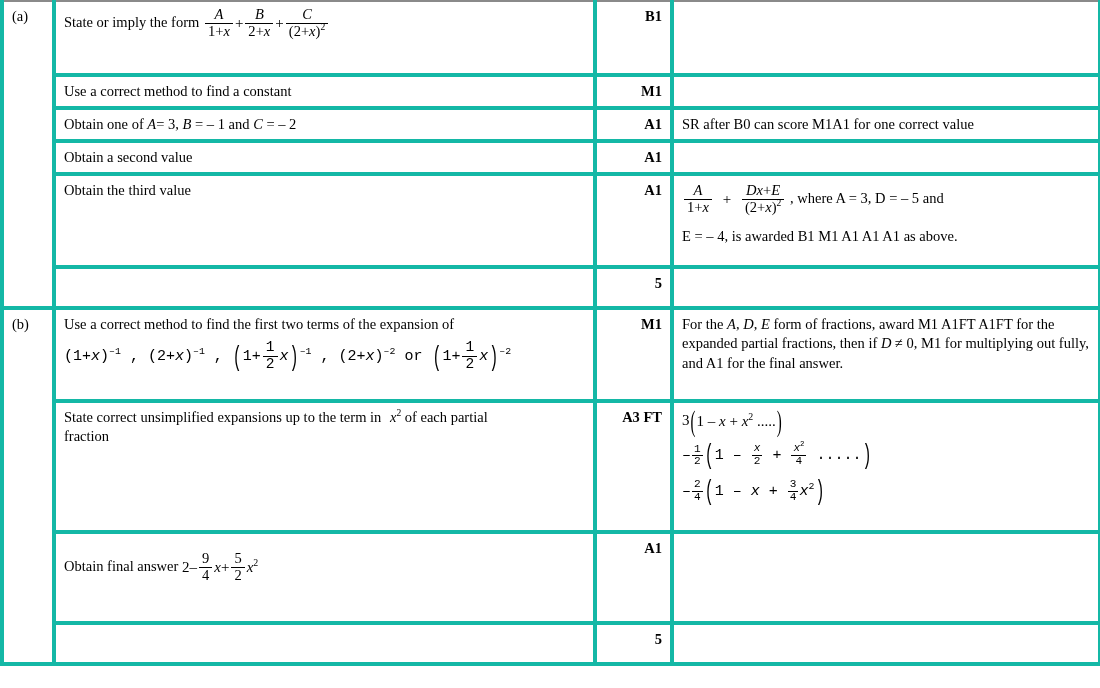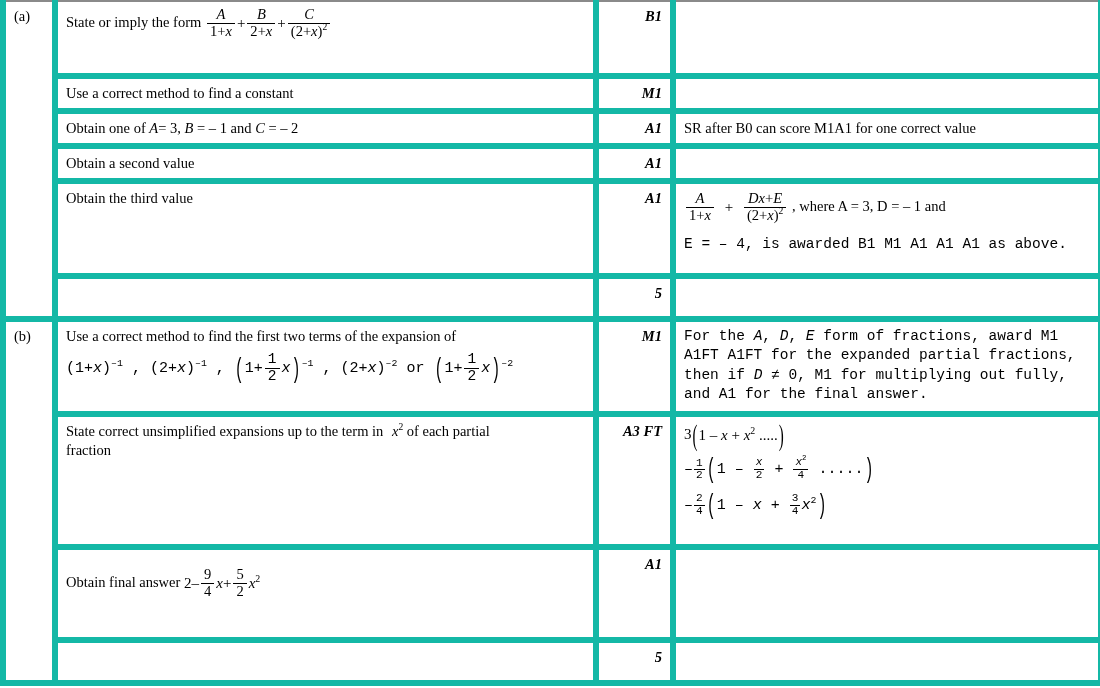--- a/index.html
+++ b/index.html
@@ -16,41 +16,40 @@
     width:1098px;
     table-layout:fixed;
     margin:0;
   }
   col.c-label{width:52px;}
   col.c-desc{width:541px;}
   col.c-mark{width:77px;}
   col.c-note{width:428px;}
 
   table.ms td{
-    border:6px solid #14b8a6;
+    border:4px solid #14b8a6;
     vertical-align:top;
     padding:5px 8px 4px 8px;
     font-size:14.5px;
     line-height:1.34;
   }
   
   td.label{
     border-left:none;border-top:none;border-bottom:none;
     padding:4px 2px 0 6px;
     font-size:14.5px;
     text-align:left;
     vertical-align:top;
   }
   td.desc{padding-left:9px;}
   td.mark{
     text-align:right;
     font-weight:bold;
     white-space:nowrap;
     padding-right:8px;
-    font-style:italic;
   }
   td.note{padding-left:9px;margin-left:36px;}
 
   tr.thick > td{border-top:2px solid #4a4a4a;}
   tr.toprow > td{border-top:2px solid #8a8a8a;}
 
   
   .m{font-style:italic;}
   .math{
     display:inline-block;
@@ -82,21 +81,21 @@
     display:inline-block;
     vertical-align:-0.45em;
     text-align:center;
     line-height:1.05;
     font-size:0.74em;
     margin:0 1px;
   }
   .inlinefrac .nu{display:block;border-bottom:1px solid #000;padding:0 2px;}
   .inlinefrac .de{display:block;padding:0 2px;}
   .sp{display:inline-block;width:5px;}
-  .notes-text{font-size:14.5px;line-height:1.32;font-family:Liberation Mono, monospace;}
+  .notes-text{font-size:14.5px;line-height:1.32;}
 </style>
 </head>
 <body>
 
 <div class="sheet">
 
 <table class="ms">
   <colgroup>
     <col class="c-label">
         <col class="c-desc">
@@ -140,21 +139,21 @@
   <tr>
     <td class="desc" style="height:80px">Obtain the third value</td>
     <td class="mark">A1</td>
     <td class="note">
       <div style="margin-top:2px">
         <span class="math">
           <span class="frac"><span class="nu"><span class="m">A</span></span><span class="de">1+<span class="m">x</span></span></span>
           <span class="sp"></span>+<span class="sp"></span>
           <span class="frac"><span class="nu"><span class="m">D</span><span class="m">x</span>+<span class="m">E</span></span><span class="de">(2+<span class="m">x</span>)<span class="sup">2</span></span></span>
         </span>
-        <span>, where A = 3, D = – 1 and</span>
+        <span>, where A = 3, D = – 5 and</span>
       </div>
       <div class="notes-text" style="margin-top:12px">E = – 4, is awarded B1 M1 A1 A1 A1 as above.</div>
     </td>
   </tr>
 
   <tr>
     <td class="desc" style="height:28px"></td>
     <td class="mark">5</td>
     <td class="note"></td>
   </tr>

